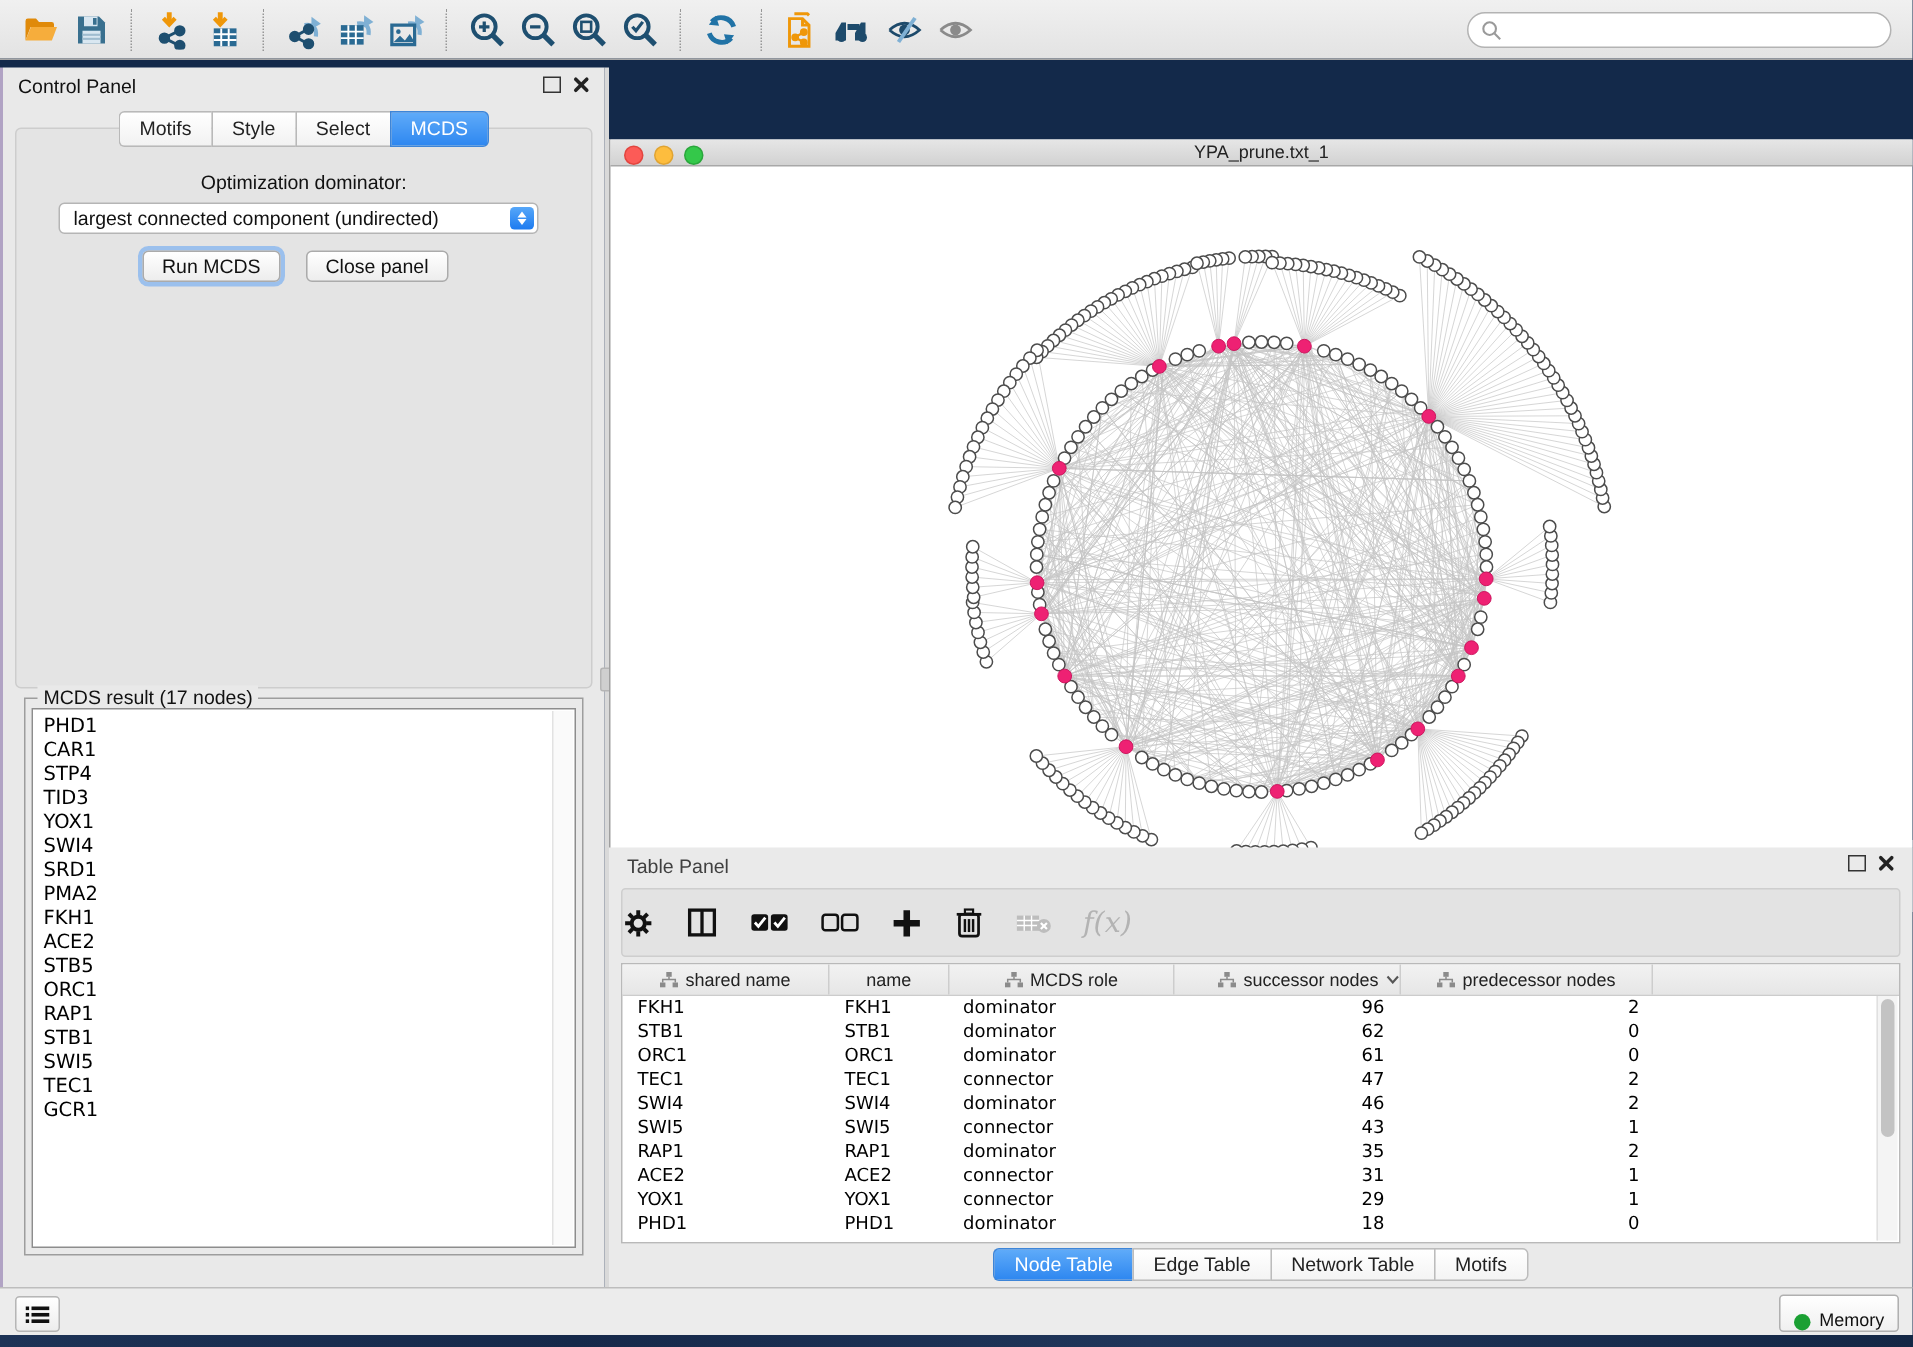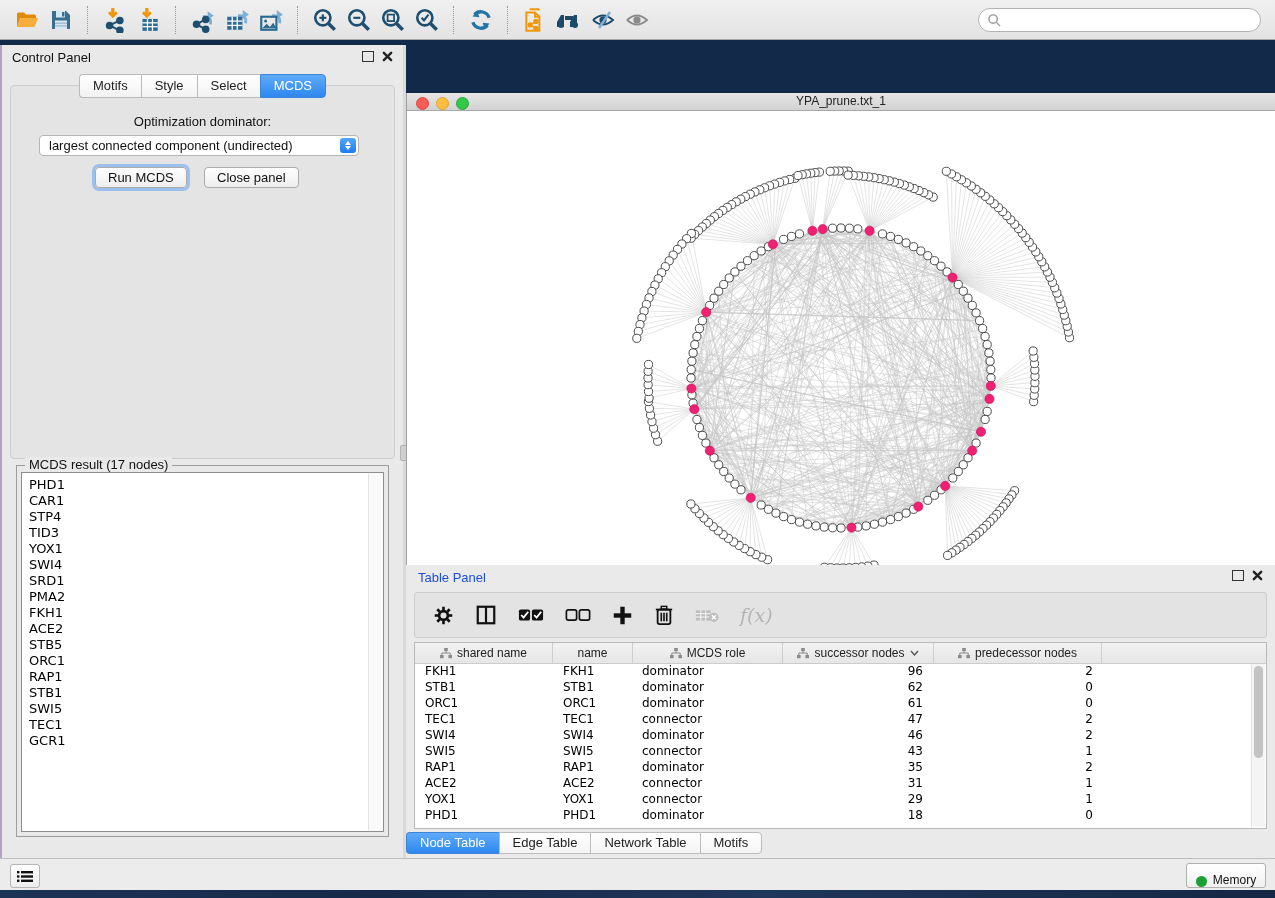--- a/index.html
+++ b/index.html
@@ -67,42 +67,42 @@
   .tl.red{left:9px;background:#fc5b57;border:.5px solid #e2453f;}
   .tl.yellow{left:29px;background:#fdbd3e;border:.5px solid #e0a433;}
   .tl.green{left:49px;background:#34c84a;border:.5px solid #2aa73c;}
   .net-title{width:100%;text-align:center;font-size:12px;color:#222;line-height:17px;position:absolute;top:0;left:0;}
   #net-svg{position:absolute;left:0;top:18px;}
   .ringnode{fill:#fff;stroke:#4c4c4c;stroke-width:1;}
   .hubnode{fill:#ee2173;stroke:#c80f58;stroke-width:.6;}
 
   
   .table-panel{left:406px;top:565px;width:869px;height:293px;background:#eaeaea;}
-  .tp-title{left:12px;top:5px;font-size:13px;color:#1d4ed8;position:absolute;}
+  .tp-title{left:12px;top:5px;font-size:13px;color:#404040;position:absolute;}
   .tp-toolbar{position:absolute;left:8px;top:27px;width:853px;height:46px;background:#e3e3e3;
-    border:1px solid #cecece;border-radius:3px;box-sizing:border-box;display:flex;align-items:center;gap:21px;padding-left:18px;}
+    border:1px solid #cecece;border-radius:3px;box-sizing:border-box;display:flex;align-items:center;gap:21px;}
   .fx{font-family:"DejaVu Serif",serif;font-style:italic;font-size:19px;color:#b3b3b3;}
   .tp-table{position:absolute;left:8px;top:77px;width:853px;height:187px;background:#fff;border:1px solid #b9b9b9;box-sizing:border-box;}
   .tbl-header{display:flex;height:20px;background:linear-gradient(#f2f2f2,#e6e6e6);border-bottom:1px solid #cccccc;}
   .th{display:flex;align-items:center;justify-content:center;gap:5px;font-size:12px;color:#222;
     border-right:1px solid #cdcdcd;box-sizing:border-box;overflow:hidden;}
   .th:nth-child(1){width:138px;}.th:nth-child(2){width:80px;}.th:nth-child(3){width:150px;}
-  .th:nth-child(4){width:151px;}.th:nth-child(5){width:168px;}
+  .th:nth-child(4){width:151px;justify-content:flex-end;}.th:nth-child(5){width:168px;}
   .th.filler{flex:1;border-right:none;}
   .tbl-body{position:absolute;left:0;top:20px;right:14px;bottom:0;overflow:hidden;}
   .tr{display:flex;height:16px;align-items:center;font-size:12px;color:#000;font-family:"DejaVu Sans",sans-serif;}
   .td{box-sizing:border-box;overflow:hidden;white-space:nowrap;}
   .td:nth-child(1){width:138px;padding-left:10px;}
   .td:nth-child(2){width:80px;padding-left:10px;}
   .td:nth-child(3){width:150px;padding-left:9px;}
   .td:nth-child(4){width:151px;text-align:right;padding-right:11px;}
   .td:nth-child(5){width:168px;text-align:right;padding-right:9px;}
   .tbl-scroll{position:absolute;right:1px;top:21px;bottom:1px;width:13px;background:#f4f4f4;border-left:1px solid #e0e0e0;}
   .tbl-thumb{position:absolute;left:1.5px;top:2px;width:9px;height:92px;background:#c3c3c3;border-radius:5px;}
-  .tp-tabs{position:absolute;left:0;bottom:4px;width:100%;display:flex;}
+  .tp-tabs{position:absolute;left:0;bottom:4px;width:100%;display:flex;justify-content:center;}
   .tp-tab{font-size:13px;color:#222;background:linear-gradient(#ffffff,#f4f4f4);
     border:1px solid #bcbcbc;border-right:none;padding:2px 13px 3px;}
   .tp-tab:first-child{border-radius:4px 0 0 4px;}
   .tp-tab:last-child{border-right:1px solid #bcbcbc;border-radius:0 4px 4px 0;}
   .tp-tab.active{background:linear-gradient(#5fabf9,#2e87f0);color:#fff;border-color:#3d85d8;}
 
   
   .status-bar{left:0;top:858px;width:1275px;height:32px;background:#ececec;border-top:1px solid #bdbdbd;box-sizing:border-box;}
   .list-btn{position:absolute;left:10px;top:5px;width:28px;height:22px;background:linear-gradient(#fff,#ededed);
     border:1px solid #b6b6b6;border-radius:3px;display:flex;align-items:center;justify-content:center;}

